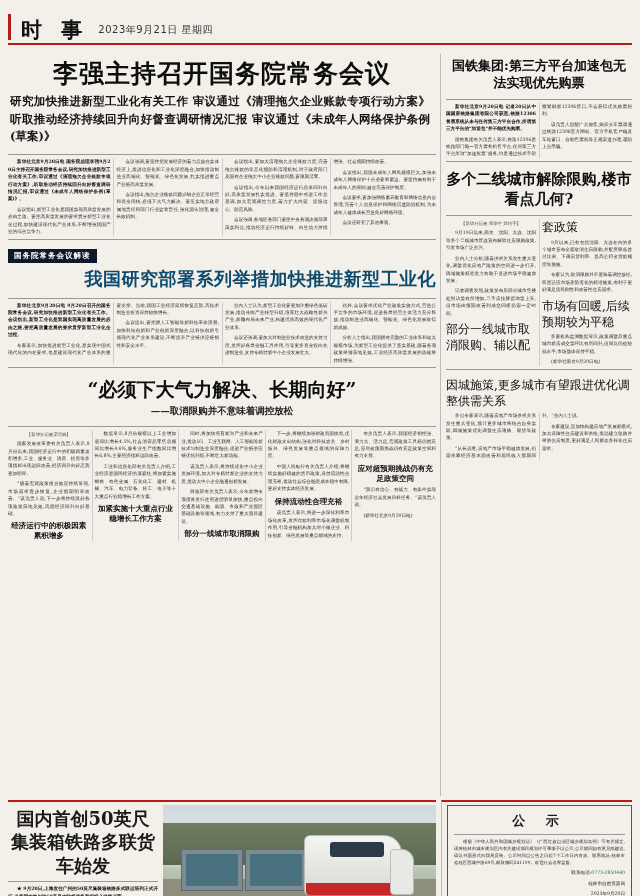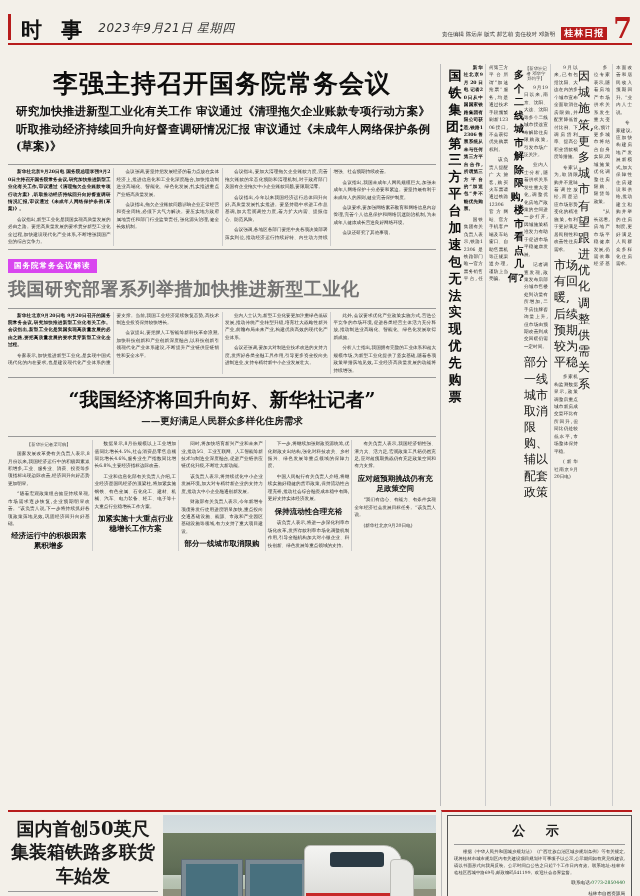--- a/index.html
+++ b/index.html
@@ -12,82 +12,82 @@
   .page{
     position:relative;width:640px;height:896px;
     background:#f3f0e9;
     box-sizing:border-box;
     padding:6px 8px 4px 8px;
   }
   
   .masthead{
     display:flex;align-items:flex-end;justify-content:space-between;
     border-bottom:2px solid #b71c1c;
-    padding-bottom:3px;margin-bottom:19px;
+    padding-bottom:3px;margin-bottom:9px;
     height:34px;
   }
   .mast-left{display:flex;align-items:flex-end;gap:10px;}
   .mast-rule{width:3px;height:26px;background:#b71c1c;}
   .section-title{
     font-family:"DejaVu Serif","Liberation Serif",serif;
     font-size:21px;font-weight:bold;letter-spacing:6px;color:#111;
     line-height:1;
   }
   .mast-date{
-    font-size:12px;color:#333;padding-bottom:3px;letter-spacing:.5px;font-style:italic;
+    font-size:10px;color:#333;padding-bottom:3px;letter-spacing:.5px;
   }
   .mast-right{display:flex;align-items:flex-end;gap:6px;}
   .logo-box{
     background:#b71c1c;color:#fff;font-family:"DejaVu Serif","Liberation Serif",serif;
     font-size:9px;font-weight:bold;line-height:1.05;
     padding:2px 3px;letter-spacing:1px;text-align:center;
     writing-mode:horizontal-tb;
   }
   .logo-box span{display:block;}
   .credits{font-size:5.5px;color:#333;line-height:1.3;padding-bottom:2px;text-align:right;}
   .pagenum{
     font-family:"DejaVu Serif","Liberation Serif",serif;
     color:#b71c1c;font-size:27px;font-weight:bold;line-height:.8;padding-bottom:0px;
   }
   
   .body-grid{display:flex;gap:4px;height:742px;}
   .col-main{width:428px;display:flex;flex-direction:column;}
-  .col-right{width:186px;border-left:1px solid #bbb;padding-left:5px;display:flex;flex-direction:row;}
+  .col-right{width:186px;border-left:1px solid #bbb;padding-left:5px;display:flex;flex-direction:column;}
   
   .headline{
     font-family:"DejaVu Serif","Liberation Serif",serif;
     font-size:25px;font-weight:bold;letter-spacing:1px;
     text-align:center;line-height:1.15;margin:6px 0 4px 0;color:#0d0d0d;
   }
   .subhead{
     font-family:"DejaVu Serif","Liberation Serif",serif;
     font-size:11.5px;line-height:1.55;text-align:justify;color:#111;
-    margin:0 6px 5px 8px;font-weight:bold;
+    margin:0 6px 5px 2px;font-weight:bold;
   }
   .rule-thin{border-top:1px solid #999;margin:3px 0;}
   
   .cols4{column-count:4;column-gap:6px;column-rule:1px solid #ccc;}
   .cols5{column-count:5;column-gap:5px;column-rule:1px solid #ccc;}
   .cols2{column-count:2;column-gap:6px;column-rule:1px solid #ccc;}
   .txt{
     font-size:4.6px;line-height:1.62;text-align:justify;color:#2b2b2b;
     font-family:"DejaVu Serif","Liberation Serif",serif;
     text-indent:9px;margin:0 0 3px 0;
     word-break:break-all;
   }
   .lead{font-weight:bold;color:#111;}
   .tag{
-    display:inline-block;background:#d946ef;color:#fff;font-size:7.5px;
+    display:inline-block;background:#0f172a;color:#fff;font-size:7.5px;
     padding:2px 6px;font-weight:bold;letter-spacing:1px;
     font-family:"DejaVu Serif","Liberation Serif",serif;
   }
   .h2{
     font-family:"DejaVu Serif","Liberation Serif",serif;
-    font-size:18px;font-weight:bold;text-align:left;letter-spacing:.5px;
-    margin:4px 0 4px 0;color:#737373;
+    font-size:18px;font-weight:bold;text-align:right;letter-spacing:.5px;
+    margin:4px 0 4px 0;color:#0c4a6e;
   }
   .h2q{
     font-family:"DejaVu Serif","Liberation Serif",serif;
     font-size:19px;font-weight:bold;text-align:center;margin:6px 0 2px 0;color:#0d0d0d;
   }
   .h3sub{
     font-family:"DejaVu Serif","Liberation Serif",serif;
     font-size:9.5px;text-align:center;margin:0 0 5px 0;color:#222;font-weight:bold;
   }
   .subhl{
@@ -98,21 +98,21 @@
   .byline{font-size:4.4px;color:#444;text-align:center;margin:2px 0 3px 0;
           font-family:"DejaVu Serif","Liberation Serif",serif;}
   
   .rh{
     font-family:"DejaVu Serif","Liberation Serif",serif;
     font-size:13px;font-weight:bold;text-align:center;line-height:1.3;
     margin:4px 0 4px 0;color:#0d0d0d;
   }
   .rh-sm{
     font-family:"DejaVu Serif","Liberation Serif",serif;
-    font-size:10px;font-weight:bold;text-align:right;line-height:1.35;
+    font-size:15px;font-weight:bold;text-align:center;line-height:1.35;
     margin:4px 0 3px 0;color:#0d0d0d;
   }
   .rh-xs{
     font-family:"DejaVu Serif","Liberation Serif",serif;
     font-size:12px;font-weight:normal;text-align:left;line-height:1.35;
     margin:4px 0 3px 0;color:#111;
   }
   
   .bottom{display:flex;gap:5px;margin-top:4px;height:132px;}
   .bl{width:428px;border-top:2px solid #b71c1c;padding-top:3px;display:flex;gap:5px;}
@@ -157,27 +157,20 @@
 </head>
 <body>
 
 <div class="page">
 
   <div class="masthead">
     <div class="mast-left">
       <div class="mast-rule"></div>
       <div class="section-title">时 事</div>
       <div class="mast-date">2023年9月21日 星期四</div>
-    </div>
-    <div class="mast-right">
-      <div class="credits">责任编辑 陈远岸    版式 郝艺萌    责任校对 邓新明</div>
-      <div class="logo-box">
-        <span>桂林日报</span>
-      </div>
-      <div class="pagenum">7</div>
     </div>
   </div>
 
   <div class="body-grid">
 
     <div class="col-main">
 
       <div class="headline">李强主持召开国务院常务会议</div>
       <div class="subhead">研究加快推进新型工业化有关工作   审议通过《清理拖欠企业账款专项行动方案》   听取推动经济持续回升向好督查调研情况汇报   审议通过《未成年人网络保护条例(草案)》</div>
       <div class="rule-thin"></div>
@@ -208,22 +201,22 @@
         <p class="txt">专家表示,加快推进新型工业化,是实现中国式现代化的内在要求,也是建设现代化产业体系的重要支撑。当前,我国工业经济延续恢复态势,高技术制造业投资保持较快增长。</p>
         <p class="txt">会议提出,要把握人工智能等新科技革命浪潮,加快科技创新和产业创新深度融合,以科技创新引领现代化产业体系建设,不断提升产业链供应链韧性和安全水平。</p>
         <p class="txt">业内人士认为,新型工业化要更加注重绿色低碳发展,推动传统产业转型升级,培育壮大战略性新兴产业,前瞻布局未来产业,构建优质高效的现代化产业体系。</p>
         <p class="txt">会议还强调,要加大对制造业技术改造的支持力度,发挥好各类金融工具作用,引导更多资金投向先进制造业,支持专精特新中小企业发展壮大。</p>
         <p class="txt">此外,会议要求优化产业政策实施方式,营造公平竞争的市场环境,促进各类经营主体活力充分释放,推动制造业高端化、智能化、绿色化发展取得新成效。</p>
         <p class="txt">分析人士指出,我国拥有完整的工业体系和超大规模市场,为新型工业化提供了坚实基础,随着各项政策举措落地见效,工业经济高质量发展的动能将持续增强。</p>
       </div>
 
       <div class="rule-thin"></div>
 
-      <div class="h2q">“我国经济将回升向好、新华社记者”</div>
-      <div class="h3sub">——更好满足人民群众多样化住房需求</div>
+      <div class="h2q">“必须下大气力解决、长期向好”</div>
+      <div class="h3sub">——取消限购并不意味着调控放松</div>
       <div class="rule-thin"></div>
 
       <div class="cols5">
         <p class="byline">【新华社记者采写稿】</p>
         <p class="txt">国家发展改革委有关负责人表示,8月份以来,我国经济运行中的积极因素累积增多,工业、服务业、消费、投资等多项指标出现边际改善,经济回升向好态势更加明显。</p>
         <p class="txt">“随着宏观政策组合效应持续显现,市场需求逐步恢复,企业预期明显改善。”该负责人说,下一步将持续抓好各项政策落地见效,巩固经济回升向好基础。</p>
         <div class="subhl">经济运行中的积极因素累积增多</div>
         <p class="txt">数据显示,8月份规模以上工业增加值同比增长4.5%,社会消费品零售总额同比增长4.6%,服务业生产指数同比增长6.8%,主要经济指标边际改善。</p>
         <p class="txt">工业和信息化部有关负责人介绍,工业经济是国民经济的顶梁柱,将加紧实施钢铁、有色金属、石化化工、建材、机械、汽车、电力装备、轻工、电子等十大重点行业稳增长工作方案。</p>
         <div class="subhl">加紧实施十大重点行业稳增长工作方案</div>

